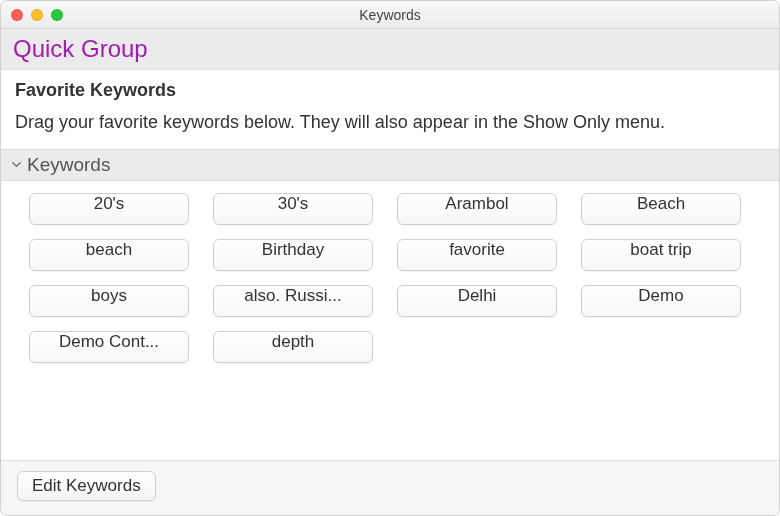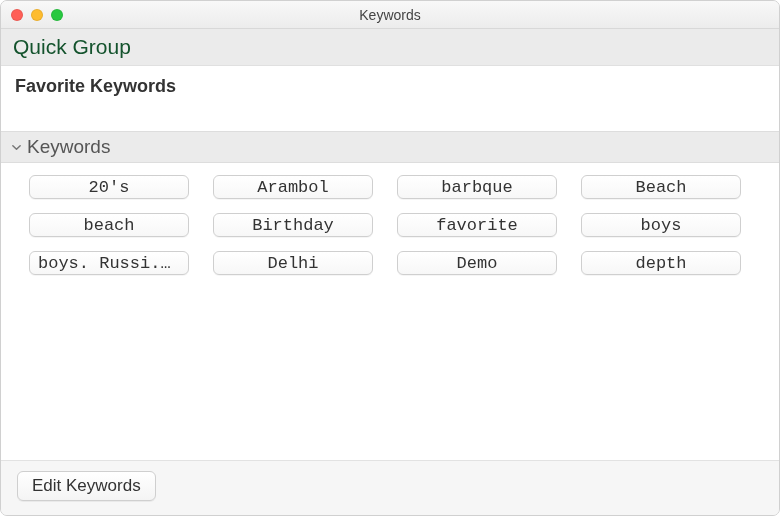--- a/index.html
+++ b/index.html
@@ -43,37 +43,37 @@
       position: absolute;
       left: 0; right: 0;
       text-align: center;
       font-size: 14px;
       color: #444;
       pointer-events: none;
     }
     .section-header {
       background: #ebebeb;
       padding: 6px 12px;
-      font-size: 21px;
-      color: #14532d;
+      font-size: 24px;
+      color: #a21caf;
       border-bottom: 1px solid #e0e0e0;
       border-top: 1px solid #e0e0e0;
     }
     .section-header.first { border-top: none; }
     .favorites-desc {
       background: #fff;
       padding: 8px 14px 14px 14px;
       font-size: 18px;
       color: #333;
       line-height: 1.35;
     }
     .favorites-title {
       font-weight: 600;
       font-size: 18px;
-      margin-bottom: 19px;
+      margin-bottom: 8px;
     }
     .keywords-header {
       background: #ebebeb;
       display: flex;
       align-items: center;
       gap: 4px;
       padding: 4px 8px;
       font-size: 19px;
       color: #555;
       border-top: 1px solid #ddd;
@@ -91,36 +91,35 @@
       background: #fff;
       overflow: hidden;
       padding: 12px 20px 0 28px;
     }
     .keywords-grid {
       display: grid;
       grid-template-columns: repeat(4, 160px);
       gap: 14px 24px;
     }
     .kw-btn {
-      height: 24px;
+      height: 32px;
       border: 1px solid #cfcfcf;
       border-radius: 6px;
       background: linear-gradient(#ffffff, #f7f7f7);
       font-size: 17px;
       color: #333;
       display: flex;
-      align-items: center;
+      align-items: flex-start;
       justify-content: center;
       padding: 0 8px;
       white-space: nowrap;
       overflow: hidden;
       text-overflow: ellipsis;
       box-shadow: 0 1px 0 rgba(0,0,0,0.04);
       cursor: pointer;
-      font-family: Liberation Mono, monospace;
     }
     .kw-btn span {
       white-space: nowrap;
       overflow: hidden;
       text-overflow: ellipsis;
       max-width: 100%;
     }
     .footer {
       background: #f6f6f6;
       padding: 10px 16px 14px 16px;
@@ -149,65 +148,72 @@
       <div class="tl min"></div>
       <div class="tl zoom"></div>
     </div>
     <div class="title">Keywords</div>
   </div>
 
   <div class="section-header first">Quick Group</div>
 
   <div class="favorites-desc">
     <div class="favorites-title">Favorite Keywords</div>
+    <div>Drag your favorite keywords below. They will also appear in the Show Only menu.</div>
   </div>
 
   <div class="keywords-header">
     <span class="disclosure">
       <svg viewBox="0 0 12 12">
           <path d="M2 4 L6 8 L10 4" fill="none" stroke="#777" stroke-width="1.6" stroke-linecap="round" stroke-linejoin="round"></path>
         </svg>
     </span>
     <span>Keywords</span>
   </div>
 
   <div class="keywords-scroll">
     <div class="keywords-grid">
       <div class="kw-btn">
           <span>20's</span>
         </div>
       <div class="kw-btn">
+          <span>30's</span>
+        </div>
+      <div class="kw-btn">
           <span>Arambol</span>
         </div>
       <div class="kw-btn">
-          <span>barbque</span>
-        </div>
-      <div class="kw-btn">
           <span>Beach</span>
         </div>
       <div class="kw-btn">
           <span>beach</span>
         </div>
       <div class="kw-btn">
           <span>Birthday</span>
         </div>
       <div class="kw-btn">
           <span>favorite</span>
         </div>
       <div class="kw-btn">
+          <span>boat trip</span>
+        </div>
+      <div class="kw-btn">
           <span>boys</span>
         </div>
       <div class="kw-btn">
-          <span>boys. Russi...</span>
+          <span>also. Russi...</span>
         </div>
       <div class="kw-btn">
           <span>Delhi</span>
         </div>
       <div class="kw-btn">
           <span>Demo</span>
+        </div>
+      <div class="kw-btn">
+          <span>Demo Cont...</span>
         </div>
       <div class="kw-btn">
           <span>depth</span>
         </div>
     </div>
   </div>
 
   <div class="footer">
     <button class="edit-btn">Edit Keywords</button>
   </div>

